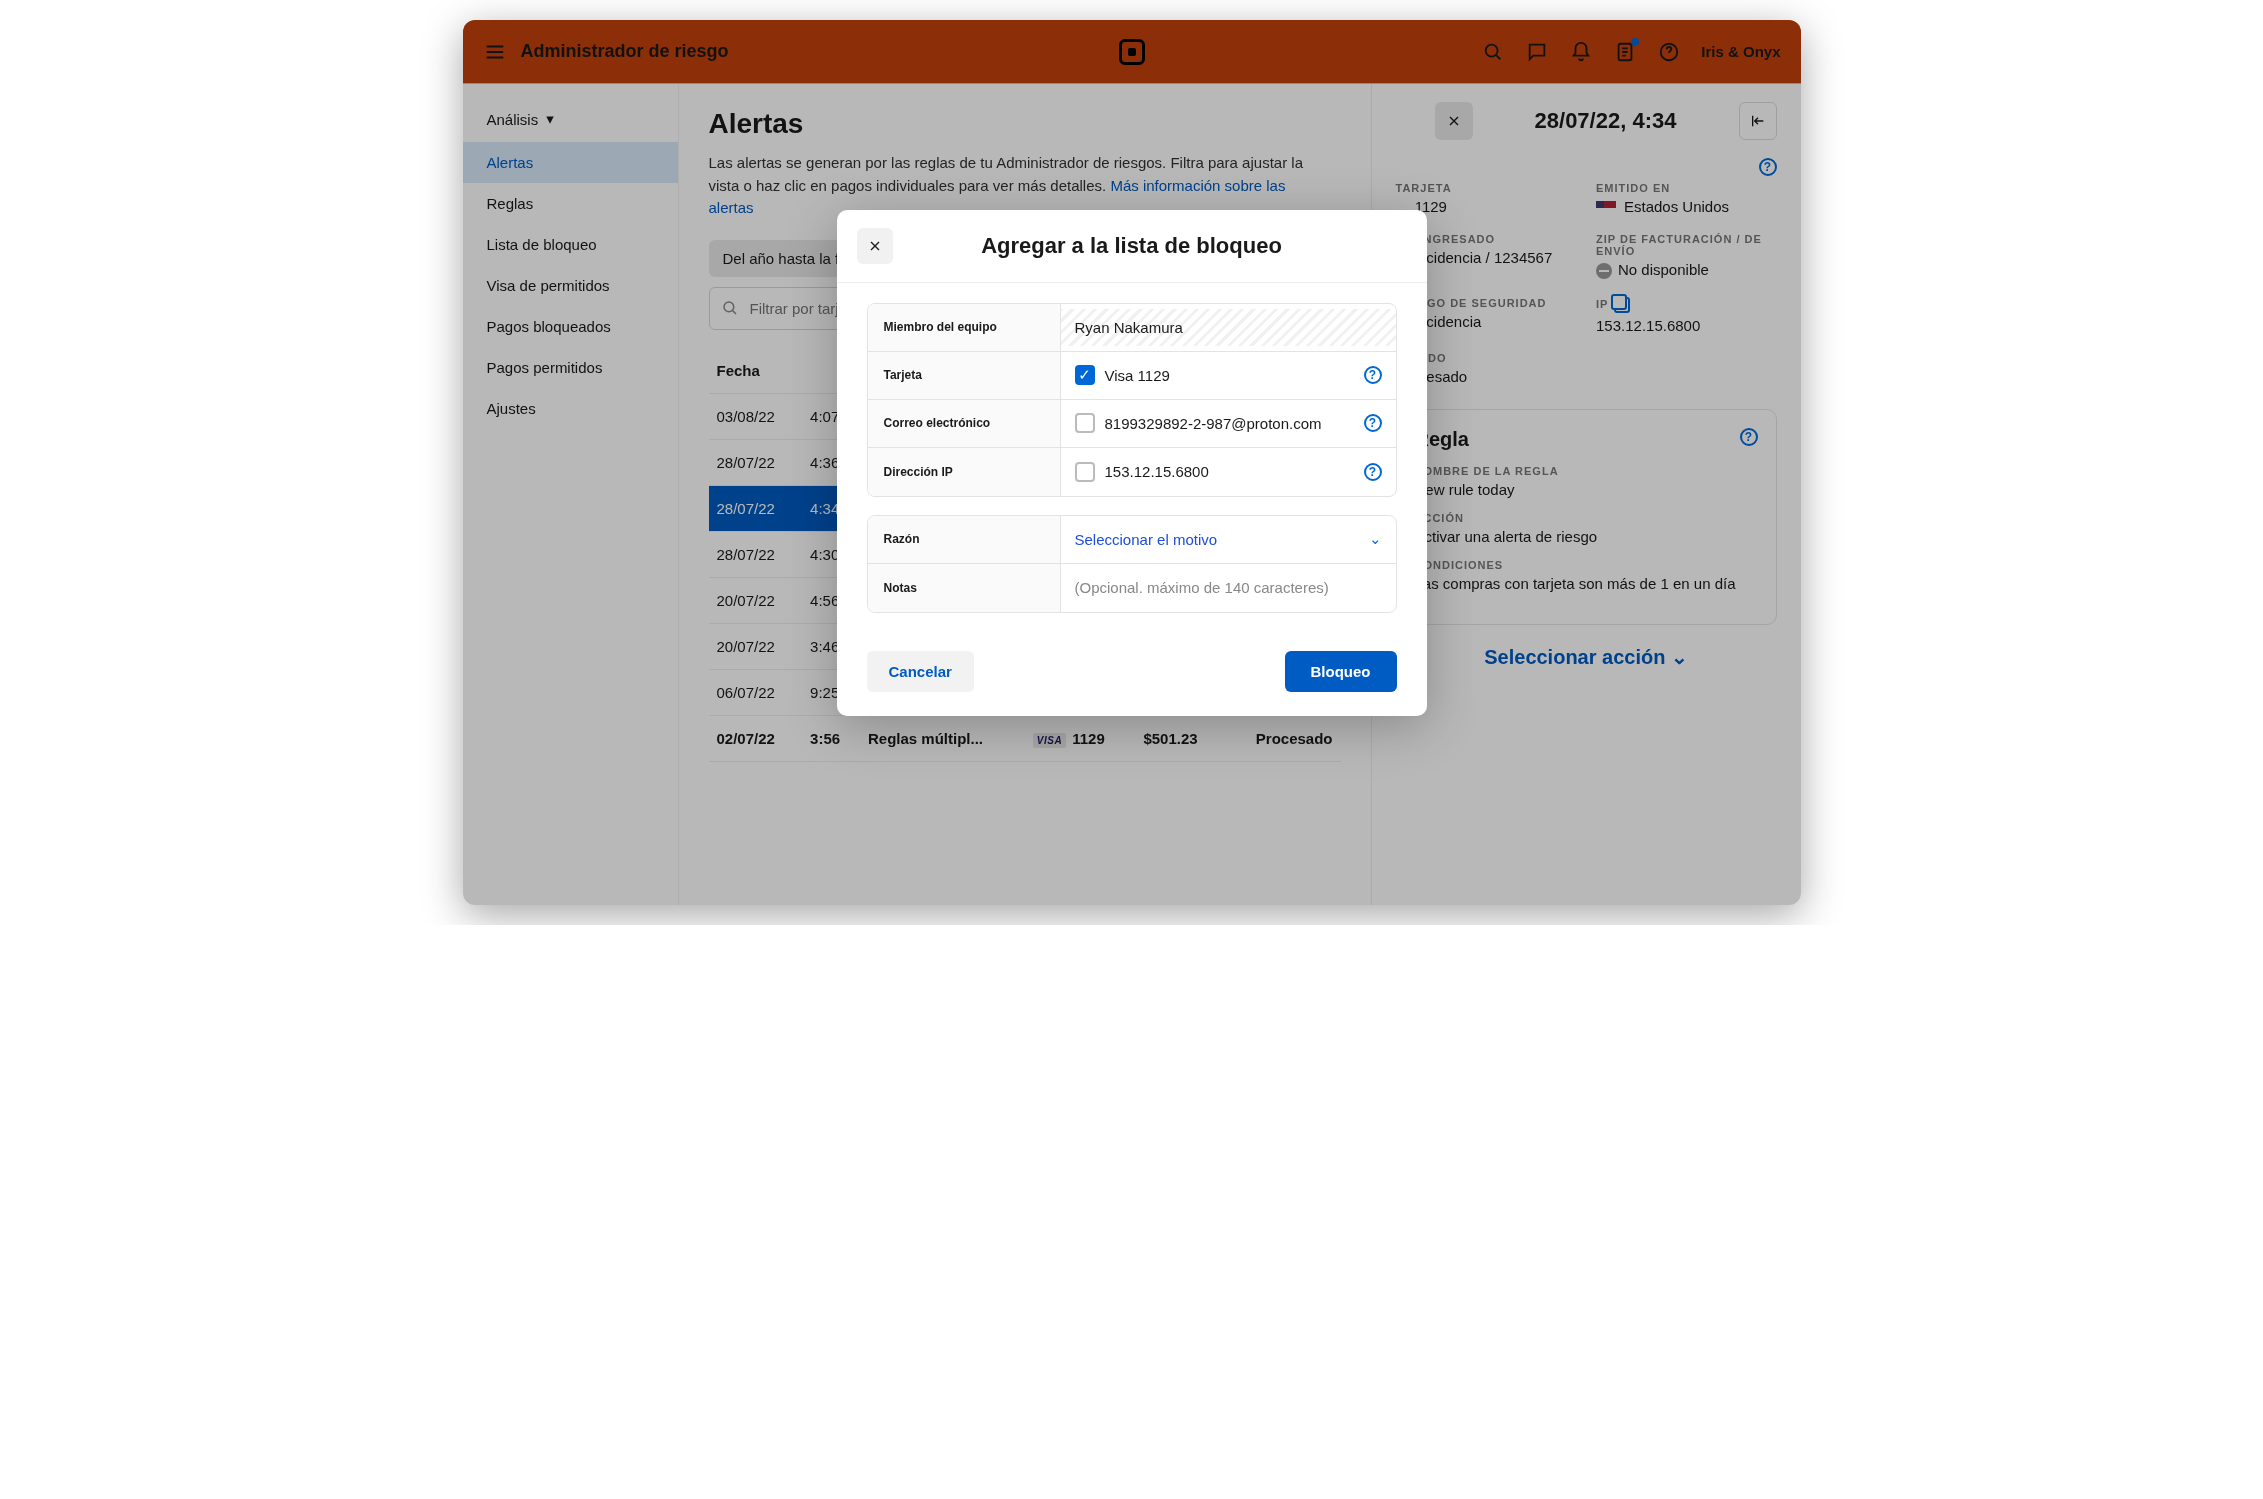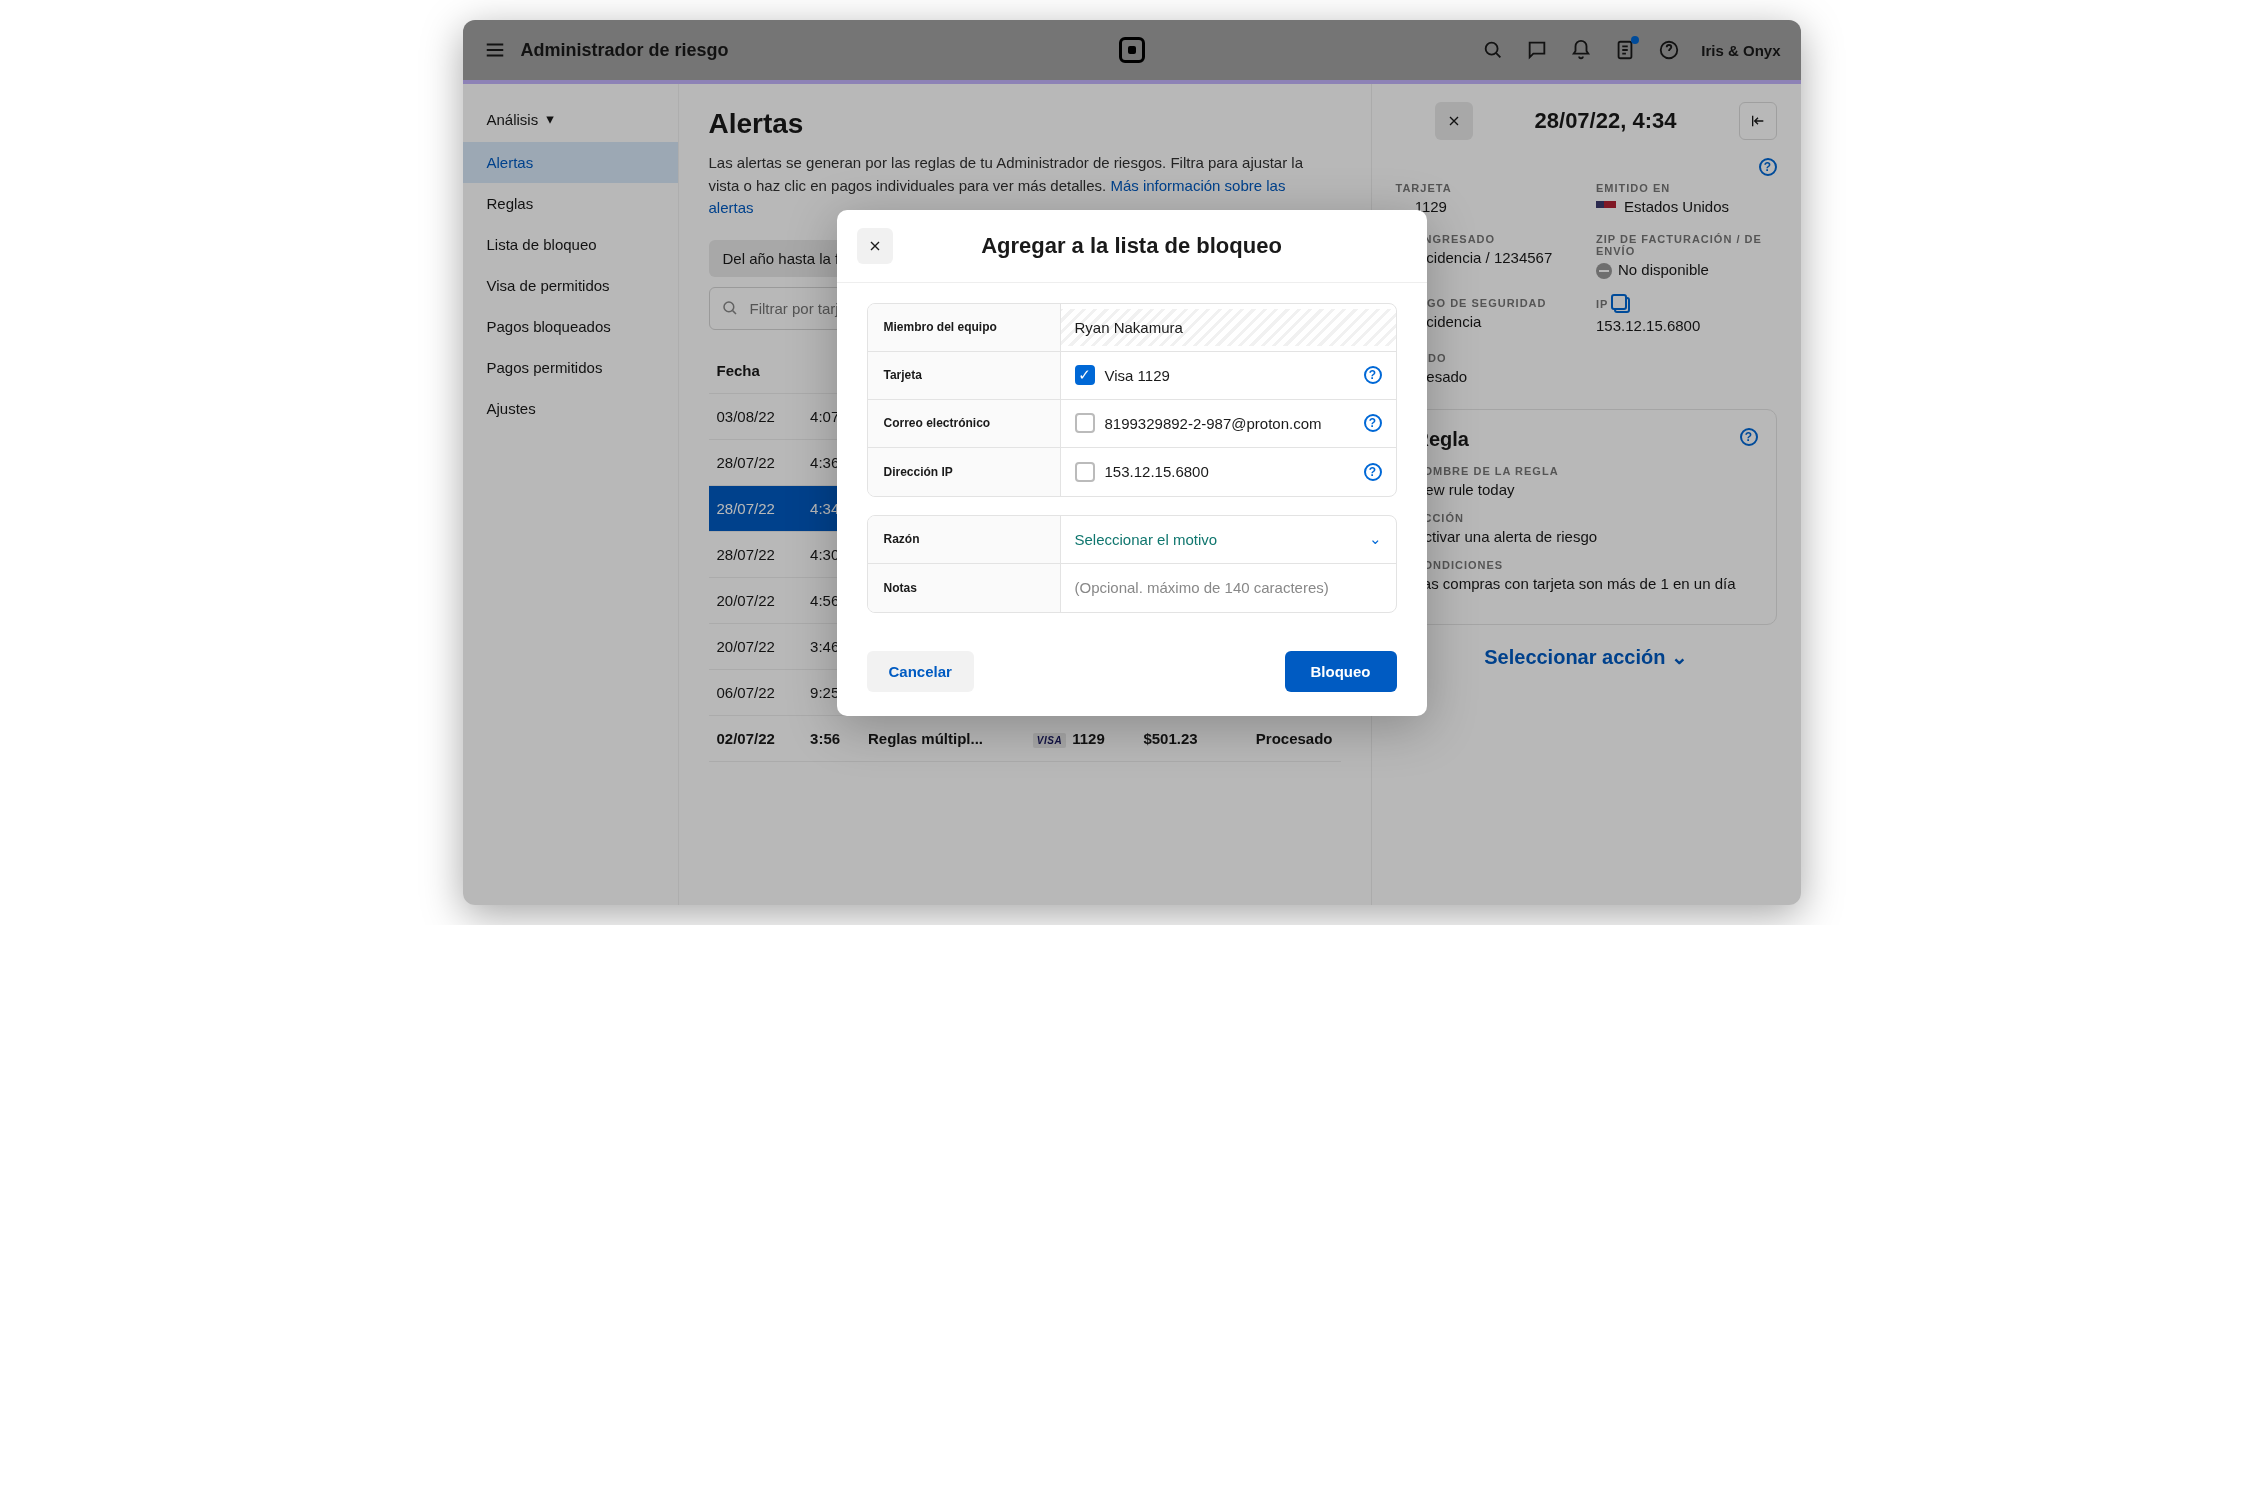--- a/index.html
+++ b/index.html
@@ -22,22 +22,22 @@
 .overlay {
   position: absolute; inset: 0;
   background: rgba(0,0,0,.28);
   z-index: 5;
 }
 .topbar {
   height: 64px;
   display: flex;
   align-items: center;
   padding: 0 20px;
-  border-bottom: 4px solid #c4b5fd;
-  background: #a3a3a3;
+  border-bottom: 1px solid #c4b5fd;
+  background: #c2410c;
   gap: 14px;
 }
 .menu-icon, .icon-btn {
   width: 24px; height: 24px;
   display: inline-flex; align-items: center; justify-content: center;
   color: #1a1a1a;
 }
 .topbar-title { font-size: 18px; font-weight: 600; }
 .topbar-center {
   position: absolute; left: 50%; transform: translateX(-50%);
@@ -99,21 +99,21 @@
 .modal-body { padding: 20px 30px; }
 .modal-desc { font-size:15px; margin-bottom:18px; color:#222; }
 .modal-table { width:100%; border:1px solid #e3e3e3; border-radius:8px; overflow:hidden; margin-bottom:18px; }
 .mrow { display:flex; align-items:center; border-bottom:1px solid #e3e3e3; min-height:48px; }
 .mrow:last-child{ border-bottom:none; }
 .mlabel { width:193px; padding: 12px 16px; font-size:12px; font-weight:600; background:#fafafa; border-right:1px solid #e3e3e3; align-self:stretch; display:flex; align-items:center;}
 .mvalue { flex:1; padding: 10px 14px; font-size:15px; display:flex; align-items:center; gap:10px; }
 .mrow.hatched .mvalue { background: repeating-linear-gradient( -45deg, #fff, #fff 5px, #f1f1f1 5px, #f1f1f1 8px); }
 .chk { width:20px; height:20px; border:2px solid #bbb; border-radius:4px; display:flex; align-items:center; justify-content:center; }
 .chk.checked { background:#0068d6; border-color:#0068d6; color:#fff; }
-.sel-link { color:#0f766e; }
+.sel-link { color:#1d4ed8; }
 .note-input { color:#888; }
 .chev { margin-left:auto; color:#0068d6; }
 .help-r { margin-left:auto; }
 .modal-foot { display:flex; justify-content:space-between; padding: 0 30px 24px; }
 .btn-cancel { background:#f2f2f2; color:#005bc2; font-weight:600; padding:12px 22px; border-radius:6px; border:none; font-size:15px; }
 .btn-primary { background:#005bc2; color:#fff; font-weight:600; padding:12px 26px; border-radius:6px; border:none; font-size:15px; }
 .two-col{ display:grid; grid-template-columns:1fr 1fr; gap:4px 20px; }
 .na-icon{ display:inline-block; width:16px; height:16px; background:#999; border-radius:50%; position:relative; vertical-align:middle; margin-right:6px;}
 .na-icon::after{content:""; position:absolute; left:3px; right:3px; top:7px; height:2px; background:#fff;}
 .copy-icn{ display:inline-block; width:16px; height:16px; border:2px solid #0068d6; border-radius:3px; position:relative; margin-left:6px; vertical-align:middle;}

